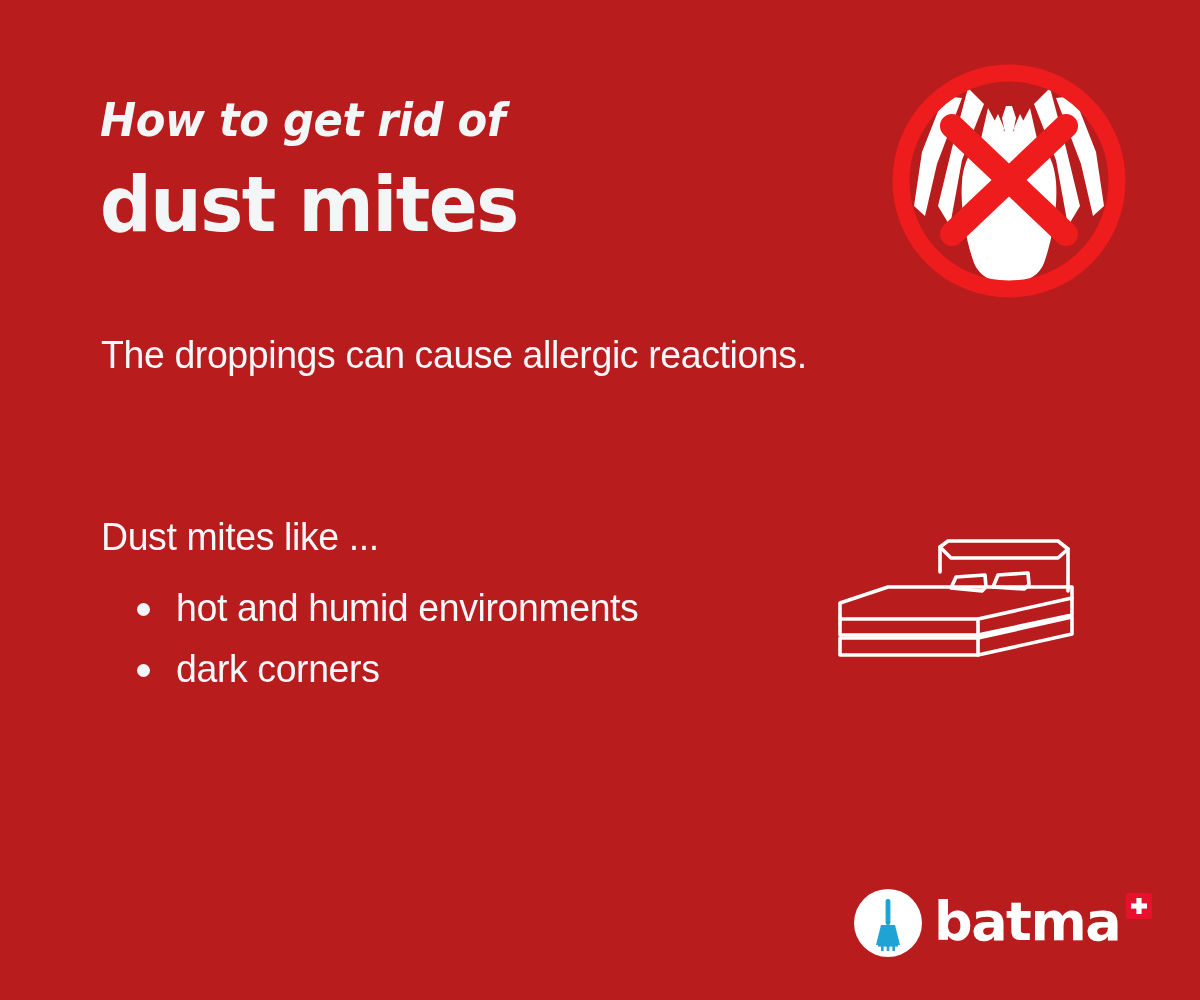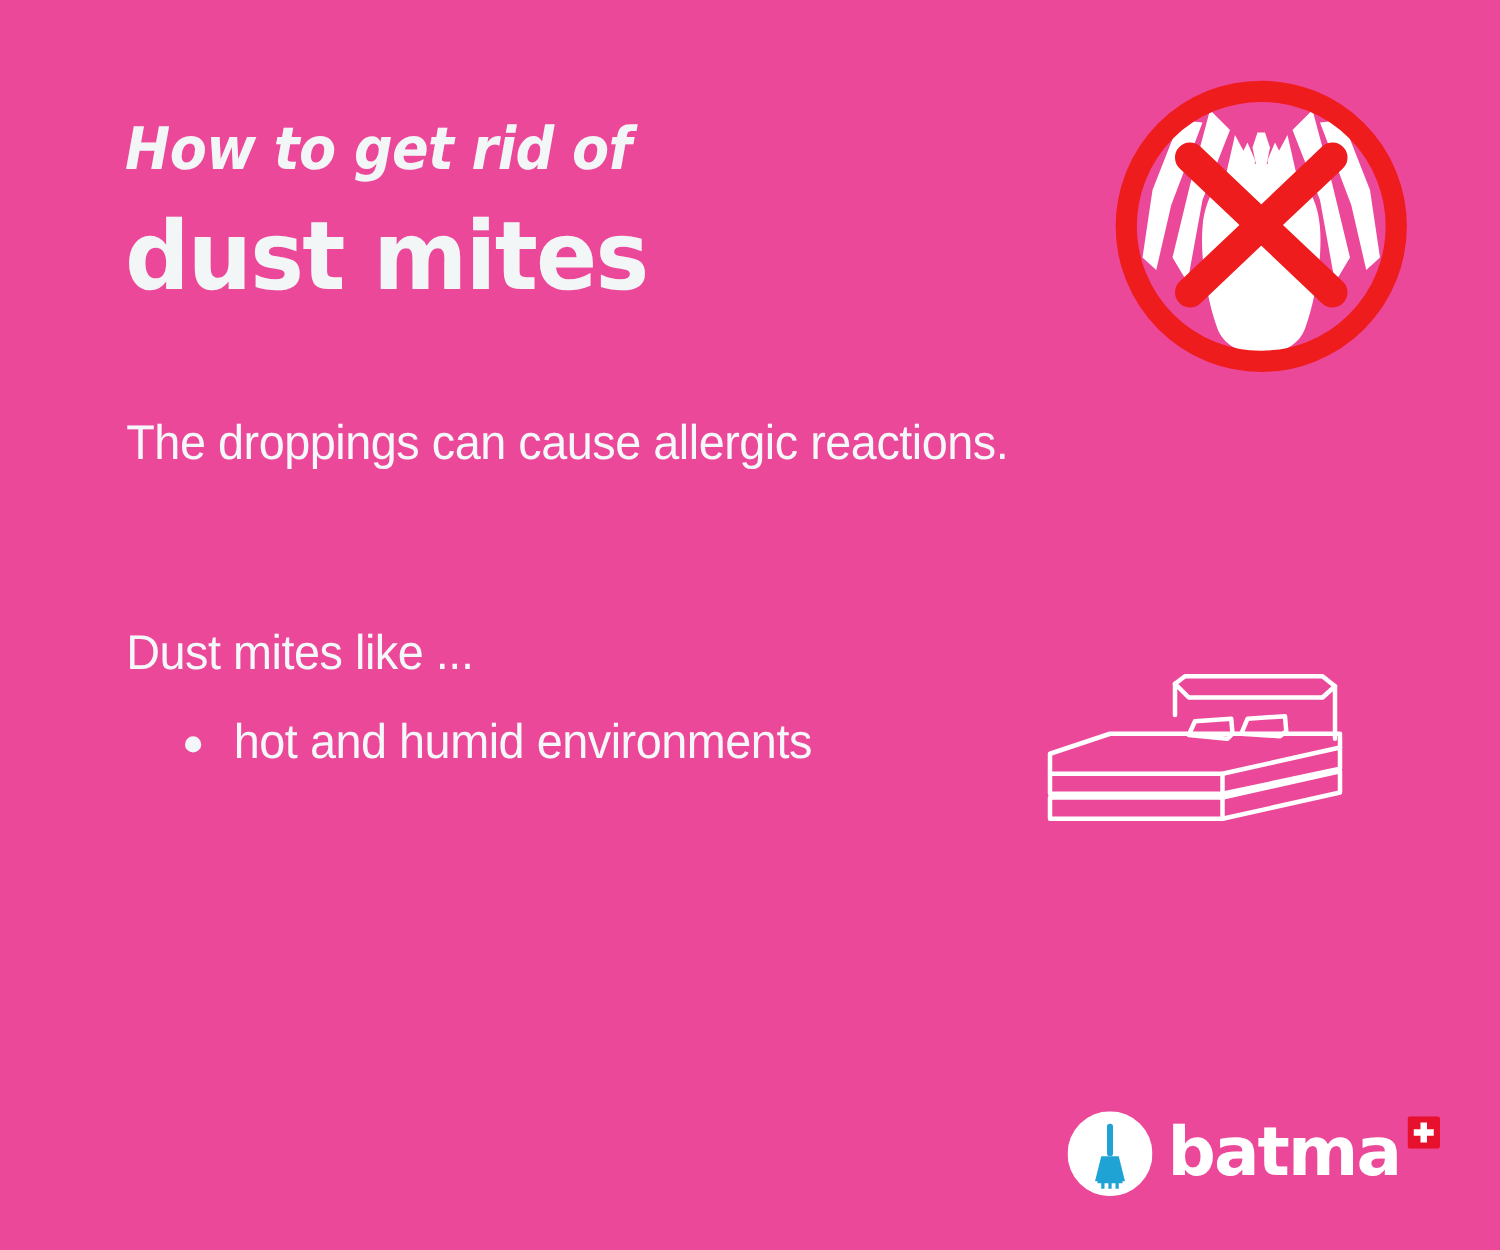--- a/index.html
+++ b/index.html
@@ -74,37 +74,37 @@
     left: 884px;
     top: 56px;
     width: 250px;
     height: 250px;
   }
 
   
   .list-block {
     position: absolute;
     left: 101px;
-    top: 503px;
+    top: 517px;
     width: 700px;
   }
   .list-title {
     font-family: "Liberation Sans", sans-serif;
     font-size: 39px;
     font-weight: 400;
     color: #F4F8FA;
     letter-spacing: -0.4px;
     line-height: 1.0;
     white-space: nowrap;
     transform: scaleX(0.96);
     transform-origin: left center;
   }
   ul.bullet-list {
     list-style: none;
-    margin: 11px;
+    margin: 0;
     padding: 0;
     margin-top: 21px;
   }
   ul.bullet-list li {
     position: relative;
     padding-left: 75px;
     font-family: "Liberation Sans", sans-serif;
     font-size: 39px;
     font-weight: 400;
     color: #F4F8FA;
@@ -162,21 +162,21 @@
     position: absolute;
     left: 272px;
     top: 9px;
     width: 26px;
     height: 26px;
   }
 </style>
 </head>
 <body>
 
-<div id="poster" style="background: #ec4899;">
+<div id="poster" style="background: #b91c1c;">
 
   <div class="headline-block">
     <div class="kicker">How to get rid of</div>
     <div class="headline">dust mites</div>
   </div>
 
   <div class="subtitle">The droppings can cause allergic reactions.</div>
 
   <div class="mite-icon">
     <svg viewBox="0 0 250 250" width="250" height="250" xmlns="http://www.w3.org/2000/svg">
@@ -216,20 +216,24 @@
       </g>
     </svg>
   </div>
 
   <div class="list-block">
     <div class="list-title">Dust mites like ...</div>
     <ul class="bullet-list">
       <li>
         <span class="bullet-dot"></span>
         <span class="li-text">hot and humid environments</span>
+      </li>
+      <li>
+        <span class="bullet-dot"></span>
+        <span class="li-text">dark corners</span>
       </li>
     </ul>
   </div>
 
   <div class="bed-icon">
     <svg viewBox="0 0 262 145" width="262" height="145" xmlns="http://www.w3.org/2000/svg">
       <g fill="none" stroke="#FFFFFF" stroke-width="3.6" stroke-linejoin="round" stroke-linecap="round">
 
         <path d="M110 47 L 110 22 L 118 16 L 228 16 L 238 24 L 238 66"></path>
         <path d="M110 22 L 121 33 L 228 33 L 238 24"></path>

